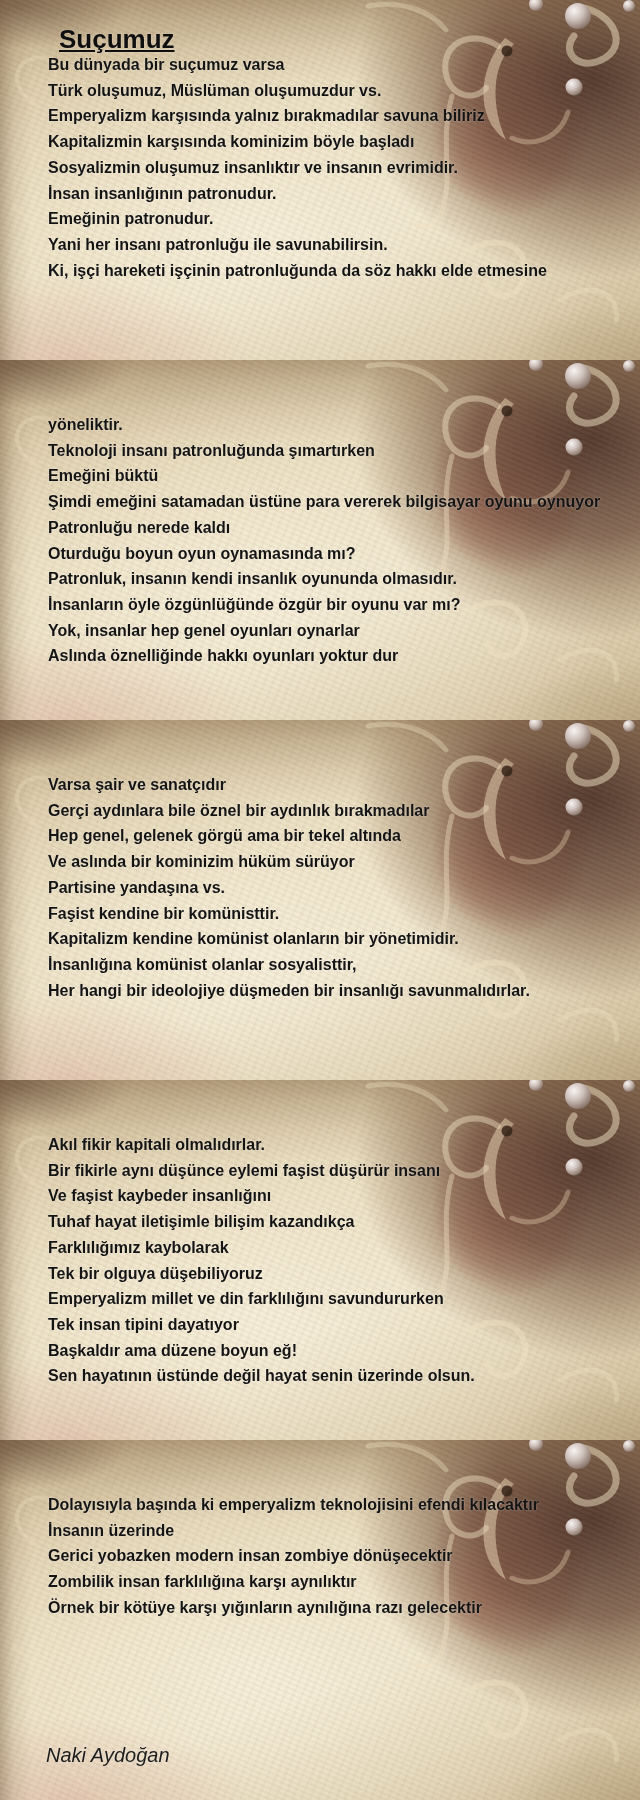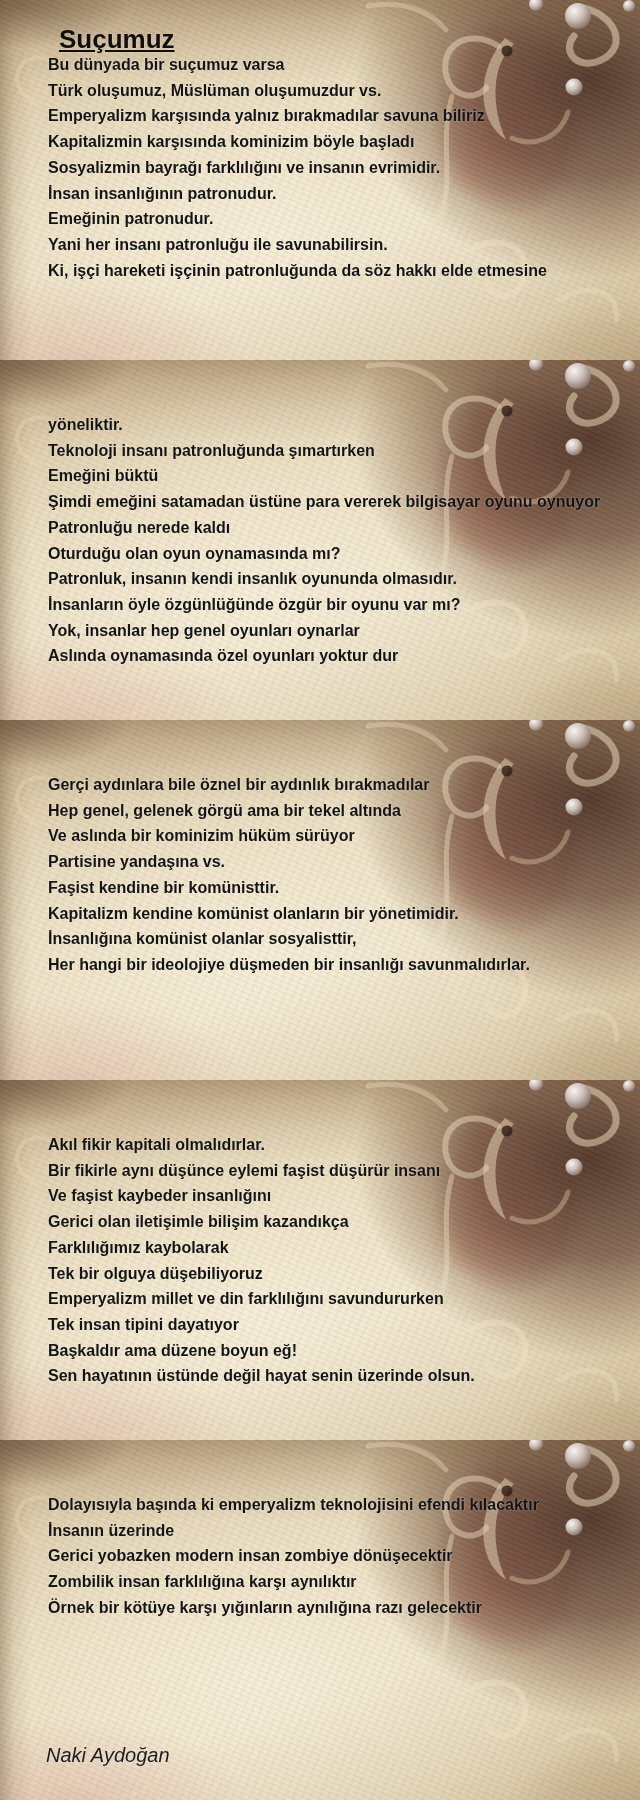--- a/index.html
+++ b/index.html
@@ -90,21 +90,21 @@
       <circle cx="629" cy="6" r="6" fill="url(#pearlG)"></circle>
     </g>
   </svg>
 
     <h1 class="title">Suçumuz</h1>
     <div class="lines">
       <div class="line">Bu dünyada bir suçumuz varsa</div>
       <div class="line">Türk oluşumuz, Müslüman oluşumuzdur vs.</div>
       <div class="line">Emperyalizm karşısında yalnız bırakmadılar savuna biliriz</div>
       <div class="line">Kapitalizmin karşısında kominizim böyle başladı</div>
-      <div class="line">Sosyalizmin bayrağı farklılığını ve insanın evrimidir.</div>
+      <div class="line">Sosyalizmin oluşumuz insanlıktır ve insanın evrimidir.</div>
       <div class="line">İnsan insanlığının patronudur.</div>
       <div class="line">Emeğinin patronudur.</div>
       <div class="line">Yani her insanı patronluğu ile savunabilirsin.</div>
       <div class="line">Ki, işçi hareketi işçinin patronluğunda da söz hakkı elde etmesine</div>
     </div>
   </section>
 
   <section class="card">
   <svg class="deco" width="640" height="360" viewBox="0 0 640 360" aria-hidden="true">
     <g fill="none" stroke="#efe2c4" stroke-linecap="round">
@@ -139,64 +139,65 @@
       <circle cx="629" cy="6" r="6" fill="url(#pearlG)"></circle>
     </g>
   </svg>
 
     <div class="lines">
       <div class="line">yöneliktir.</div>
       <div class="line">Teknoloji insanı patronluğunda şımartırken</div>
       <div class="line">Emeğini büktü</div>
       <div class="line">Şimdi emeğini satamadan üstüne para vererek bilgisayar oyunu oynuyor</div>
       <div class="line">Patronluğu nerede kaldı</div>
-      <div class="line">Oturduğu olan oyun oynamasında mı?</div>
+      <div class="line">Oturduğu boyun oyun oynamasında mı?</div>
       <div class="line">Patronluk, insanın kendi insanlık oyununda olmasıdır.</div>
       <div class="line">İnsanların öyle özgünlüğünde özgür bir oyunu var mı?</div>
       <div class="line">Yok, insanlar hep genel oyunları oynarlar</div>
-      <div class="line">Aslında oynamasında özel oyunları yoktur dur</div>
-    </div>
-  </section>
-
-  <section class="card">
-  <svg class="deco" width="640" height="360" viewBox="0 0 640 360" aria-hidden="true">
-    <g fill="none" stroke="#efe2c4" stroke-linecap="round">
-      <path d="M585,8 C620,18 628,52 596,62 C575,68 562,50 574,36" stroke-width="7" opacity="0.5"></path>
-      <path d="M368,6 C400,0 430,10 446,30" stroke-width="5" opacity="0.35"></path>
-      <path d="M498,46 C470,28 440,44 446,74 C450,96 474,102 486,88" stroke-width="6" opacity="0.45"></path>
-      <path d="M452,96 C440,140 452,170 444,205 C440,224 426,232 416,224" stroke-width="5" opacity="0.40"></path>
-      <path d="M470,250 C500,232 532,248 524,278 C518,300 492,302 488,284" stroke-width="6" opacity="0.45"></path>
-      <path d="M560,300 C590,280 620,292 616,320" stroke-width="5" opacity="0.35"></path>
-      <path d="M36,104 C12,92 10,64 34,58 C52,54 62,70 52,82" stroke-width="4" opacity="0.30"></path>
-      <path d="M14,208 C36,218 40,244 20,252" stroke-width="4" opacity="0.25"></path>
-      <circle cx="118" cy="300" r="56" stroke-width="3" opacity="0.18"></circle>
-      <circle cx="182" cy="326" r="38" stroke-width="2.5" opacity="0.14"></circle>
-    </g>
-    <g>
-      <path d="M505,38 C478,68 474,118 506,140 C490,104 492,64 514,44 Z" fill="#ecd9b8" opacity="0.5"></path>
-      <path d="M512,138 C534,148 560,138 568,112" stroke="#e2cba8" stroke-width="5" fill="none" opacity="0.4" stroke-linecap="round"></path>
-      <circle cx="507" cy="51" r="5.5" fill="#352318" opacity="0.85"></circle>
-    </g>
-    <defs>
-      <radialGradient id="pearlG" cx="35%" cy="30%" r="78%">
-        <stop offset="0%" stop-color="#f6f3f0"></stop>
-        <stop offset="45%" stop-color="#cfc2bc"></stop>
-        <stop offset="80%" stop-color="#9c8a80"></stop>
-        <stop offset="100%" stop-color="#7c6a5f"></stop>
-      </radialGradient>
-    </defs>
-    <g>
-      <circle cx="578" cy="16" r="13" fill="url(#pearlG)"></circle>
-      <circle cx="574" cy="87" r="8.5" fill="url(#pearlG)"></circle>
-      <circle cx="536" cy="4" r="7" fill="url(#pearlG)"></circle>
-      <circle cx="629" cy="6" r="6" fill="url(#pearlG)"></circle>
-    </g>
-  </svg>
-
-    <div class="lines">
+      <div class="line">Aslında öznelliğinde hakkı oyunları yoktur dur</div>
+    </div>
+  </section>
+
+  <section class="card">
+  <svg class="deco" width="640" height="360" viewBox="0 0 640 360" aria-hidden="true">
+    <g fill="none" stroke="#efe2c4" stroke-linecap="round">
+      <path d="M585,8 C620,18 628,52 596,62 C575,68 562,50 574,36" stroke-width="7" opacity="0.5"></path>
+      <path d="M368,6 C400,0 430,10 446,30" stroke-width="5" opacity="0.35"></path>
+      <path d="M498,46 C470,28 440,44 446,74 C450,96 474,102 486,88" stroke-width="6" opacity="0.45"></path>
+      <path d="M452,96 C440,140 452,170 444,205 C440,224 426,232 416,224" stroke-width="5" opacity="0.40"></path>
+      <path d="M470,250 C500,232 532,248 524,278 C518,300 492,302 488,284" stroke-width="6" opacity="0.45"></path>
+      <path d="M560,300 C590,280 620,292 616,320" stroke-width="5" opacity="0.35"></path>
+      <path d="M36,104 C12,92 10,64 34,58 C52,54 62,70 52,82" stroke-width="4" opacity="0.30"></path>
+      <path d="M14,208 C36,218 40,244 20,252" stroke-width="4" opacity="0.25"></path>
+      <circle cx="118" cy="300" r="56" stroke-width="3" opacity="0.18"></circle>
+      <circle cx="182" cy="326" r="38" stroke-width="2.5" opacity="0.14"></circle>
+    </g>
+    <g>
+      <path d="M505,38 C478,68 474,118 506,140 C490,104 492,64 514,44 Z" fill="#ecd9b8" opacity="0.5"></path>
+      <path d="M512,138 C534,148 560,138 568,112" stroke="#e2cba8" stroke-width="5" fill="none" opacity="0.4" stroke-linecap="round"></path>
+      <circle cx="507" cy="51" r="5.5" fill="#352318" opacity="0.85"></circle>
+    </g>
+    <defs>
+      <radialGradient id="pearlG" cx="35%" cy="30%" r="78%">
+        <stop offset="0%" stop-color="#f6f3f0"></stop>
+        <stop offset="45%" stop-color="#cfc2bc"></stop>
+        <stop offset="80%" stop-color="#9c8a80"></stop>
+        <stop offset="100%" stop-color="#7c6a5f"></stop>
+      </radialGradient>
+    </defs>
+    <g>
+      <circle cx="578" cy="16" r="13" fill="url(#pearlG)"></circle>
+      <circle cx="574" cy="87" r="8.5" fill="url(#pearlG)"></circle>
+      <circle cx="536" cy="4" r="7" fill="url(#pearlG)"></circle>
+      <circle cx="629" cy="6" r="6" fill="url(#pearlG)"></circle>
+    </g>
+  </svg>
+
+    <div class="lines">
+      <div class="line">Varsa şair ve sanatçıdır</div>
       <div class="line">Gerçi aydınlara bile öznel bir aydınlık bırakmadılar</div>
       <div class="line">Hep genel, gelenek görgü ama bir tekel altında</div>
       <div class="line">Ve aslında bir kominizim hüküm sürüyor</div>
       <div class="line">Partisine yandaşına vs.</div>
       <div class="line">Faşist kendine bir komünisttir.</div>
       <div class="line">Kapitalizm kendine komünist olanların bir yönetimidir.</div>
       <div class="line">İnsanlığına komünist olanlar sosyalisttir,</div>
       <div class="line">Her hangi bir ideolojiye düşmeden bir insanlığı savunmalıdırlar.</div>
     </div>
   </section>
@@ -233,21 +234,21 @@
       <circle cx="574" cy="87" r="8.5" fill="url(#pearlG)"></circle>
       <circle cx="536" cy="4" r="7" fill="url(#pearlG)"></circle>
       <circle cx="629" cy="6" r="6" fill="url(#pearlG)"></circle>
     </g>
   </svg>
 
     <div class="lines">
       <div class="line">Akıl fikir kapitali olmalıdırlar.</div>
       <div class="line">Bir fikirle aynı düşünce eylemi faşist düşürür insanı</div>
       <div class="line">Ve faşist kaybeder insanlığını</div>
-      <div class="line">Gerici olan iletişimle bilişim kazandıkça</div>
+      <div class="line">Tuhaf hayat iletişimle bilişim kazandıkça</div>
       <div class="line">Farklılığımız kaybolarak</div>
       <div class="line">Tek bir olguya düşebiliyoruz</div>
       <div class="line">Emperyalizm millet ve din farklılığını savundururken</div>
       <div class="line">Tek insan tipini dayatıyor</div>
       <div class="line">Başkaldır ama düzene boyun eğ!</div>
       <div class="line">Sen hayatının üstünde değil hayat senin üzerinde olsun.</div>
     </div>
   </section>
 
   <section class="card">

